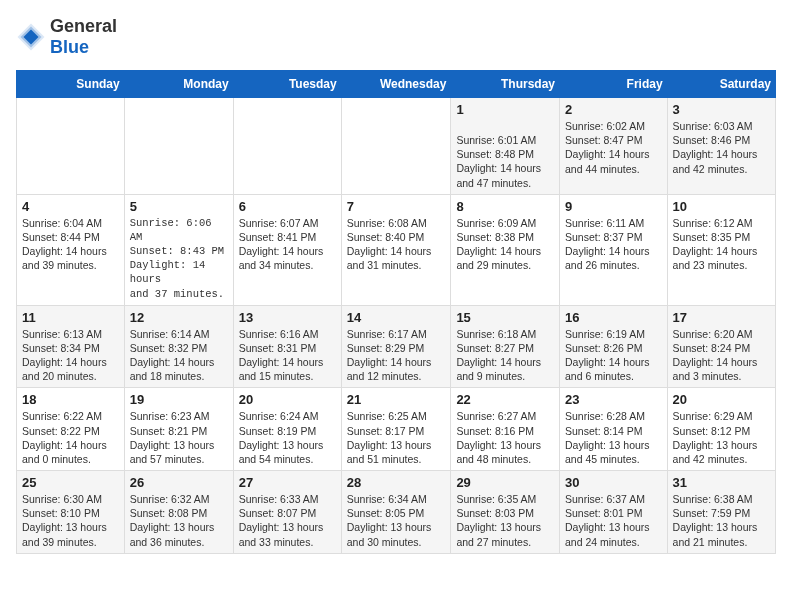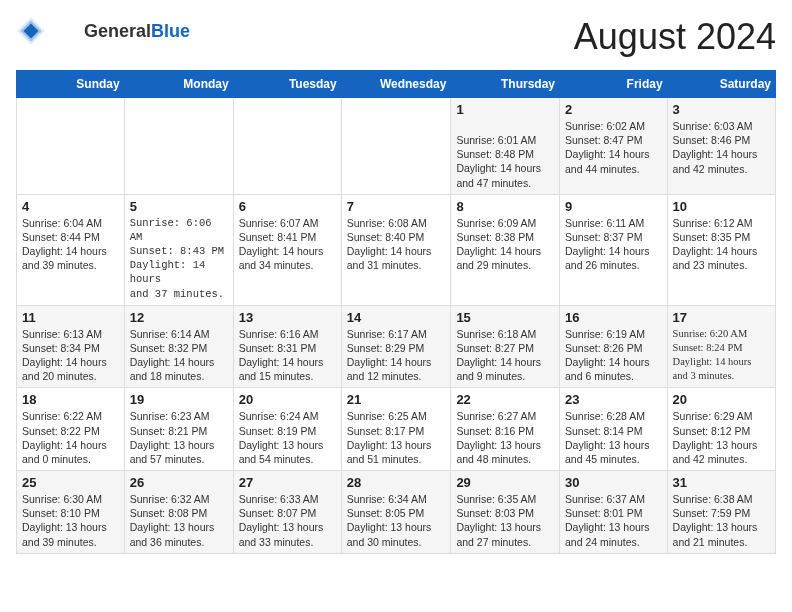--- a/index.html
+++ b/index.html
@@ -15,24 +15,23 @@
       justify-content: space-between;
       align-items: flex-start;
       margin-bottom: 12px;
     }
     .logo {
       display: flex;
       align-items: center;
     }
     .logo-text {
       display: flex;
-      flex-direction: row;
+      flex-direction: column;
       font-size: 18px;
       font-weight: bold;
-      margin-left: 34px;
     }
     .logo-general { color: #333; }
     .logo-blue { color: #1565c0; }
     .logo-icon {
       width: 30px;
       height: 30px;
       margin-right: 4px;
     }
     .title-area {
       text-align: right;
@@ -101,21 +100,20 @@
       <polygon points="20,2 38,20 20,38 2,20" fill="#1565c0" opacity="0.15"></polygon>
       <polygon points="20,6 34,20 20,34 6,20" fill="#1565c0" opacity="0.3"></polygon>
       <polygon points="20,10 30,20 20,30 10,20" fill="#1565c0"></polygon>
     </svg>
     <div class="logo-text">
       <span class="logo-general">General</span>
       <span class="logo-blue">Blue</span>
     </div>
   </div>
   <div class="title-area">
-    <div class="month-title">August 2024</div>
   </div>
 </div>
 
 <table>
   <thead>
     <tr>
       <th>Sunday</th>
       <th>Monday</th>
       <th>Tuesday</th>
       <th>Wednesday</th>
@@ -241,21 +239,21 @@
         </td>
         <td>
           <span class="day-number">16</span>
           <div class="day-info" style="white-space: pre-line;">Sunrise: 6:19 AM
 Sunset: 8:26 PM
 Daylight: 14 hours
 and 6 minutes.</div>
         </td>
         <td>
           <span class="day-number">17</span>
-          <div class="day-info" style="white-space: pre-line; font-family: Liberation Serif, serif;">Sunrise: 6:20 AM
+          <div class="day-info" style="white-space: pre-line;">Sunrise: 6:20 AM
 Sunset: 8:24 PM
 Daylight: 14 hours
 and 3 minutes.</div>
         </td>
       </tr>
       <tr>
         <td>
           <span class="day-number">18</span>
           <div class="day-info" style="white-space: pre-line;">Sunrise: 6:22 AM
 Sunset: 8:22 PM

